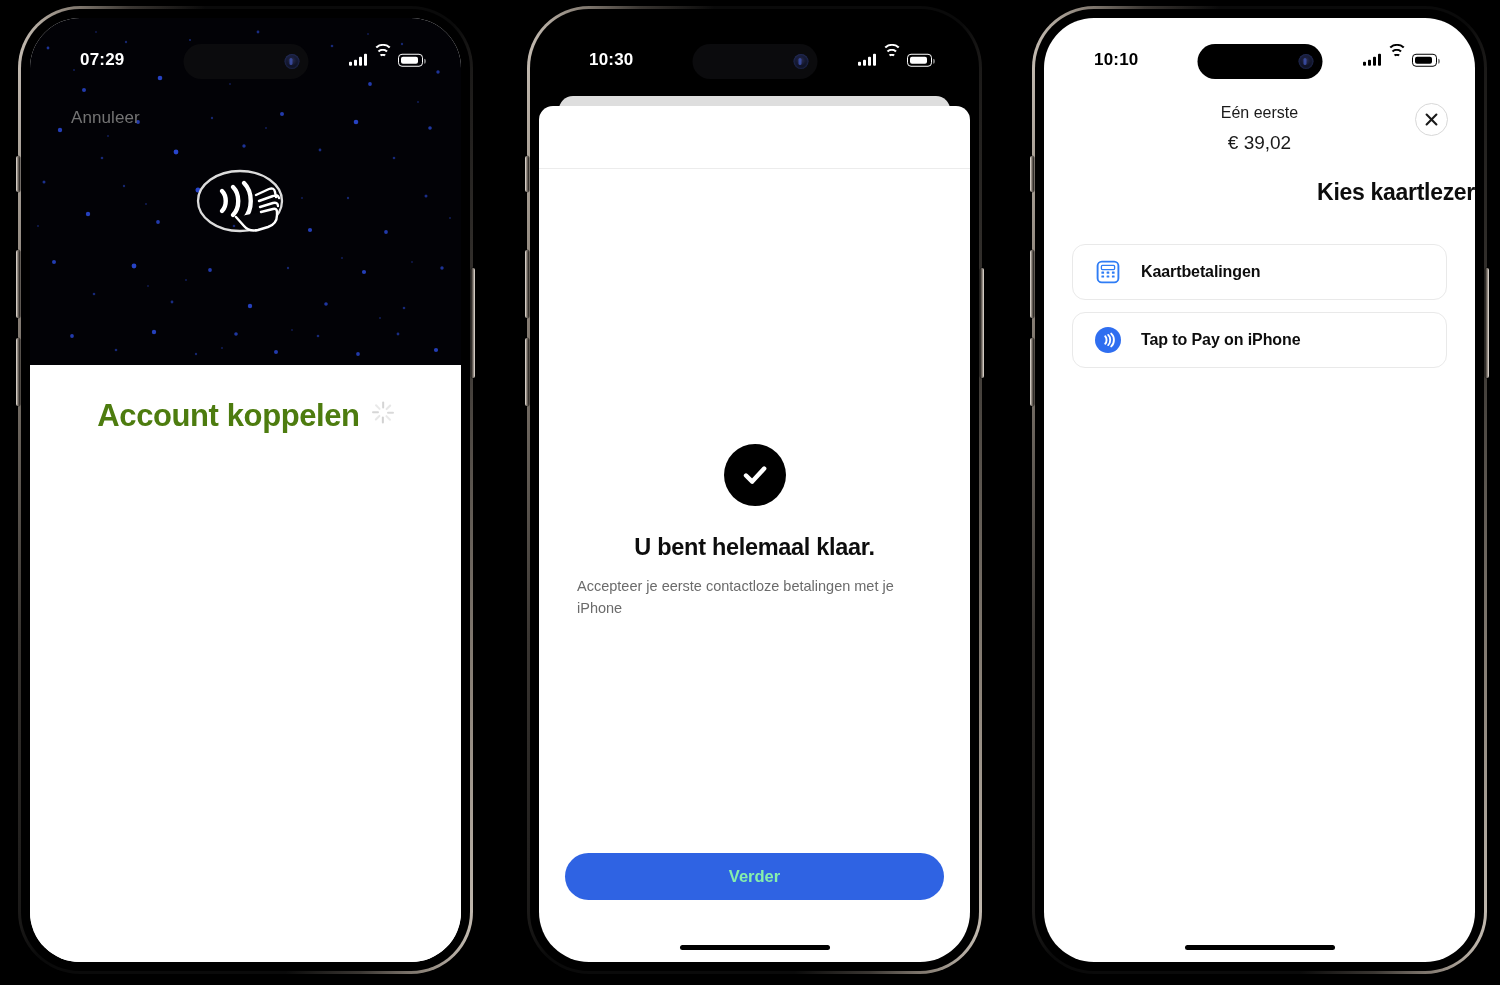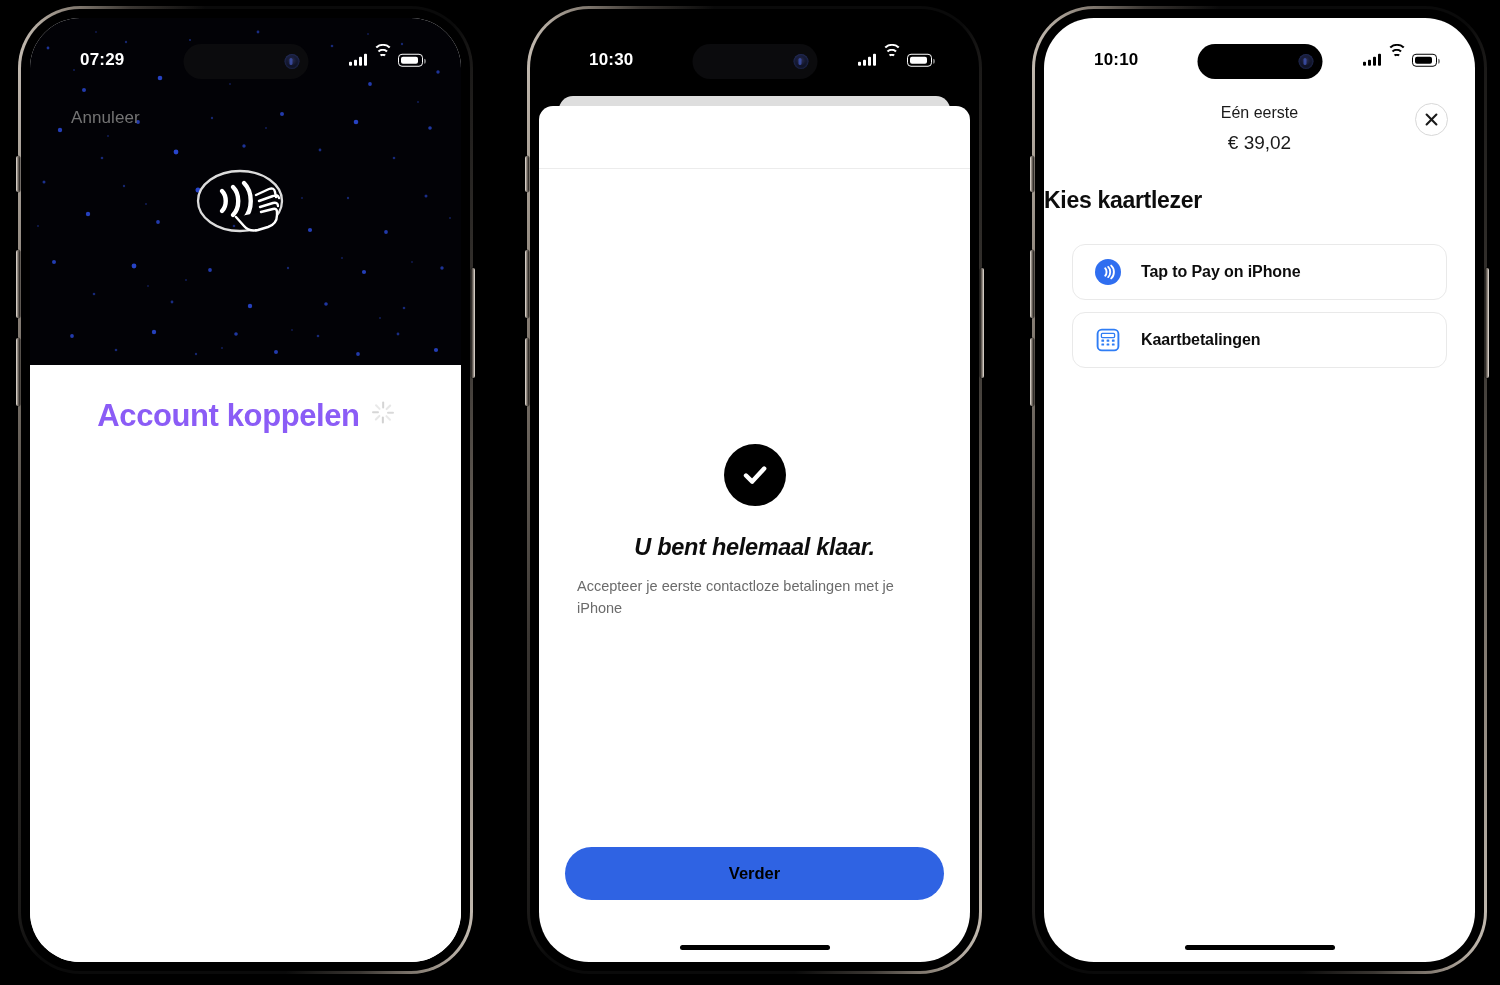--- a/index.html
+++ b/index.html
@@ -80,48 +80,48 @@
   
   .home-ind{position:absolute;left:50%;transform:translateX(-50%);bottom:12px;
     width:150px;height:5px;border-radius:3px;background:#000;z-index:40;}
 
   
   .p1-nfc-bg{position:absolute;left:0;right:0;top:0;height:347px;background:#020206;overflow:hidden;}
   .p1-cancel{position:absolute;left:41px;top:90px;color:#737373;font-size:17px;letter-spacing:.1px;}
   .nfc-sym{position:absolute;left:50%;top:150px;transform:translateX(-50%);}
   .p1-sheet{position:absolute;left:0;right:0;top:347px;bottom:0;background:#fff;}
   .p1-title-row{display:flex;align-items:center;justify-content:center;gap:12px;margin-top:33px;}
-  .p1-title{font-size:31px;font-weight:bold;color:#8b5cf6;letter-spacing:-.4px;}
+  .p1-title{font-size:31px;font-weight:bold;color:#4d7c0f;letter-spacing:-.4px;}
   .p1-sub{text-align:center;margin-top:14px;font-size:15.5px;color:#111;}
   .spinner{position:relative;width:22px;height:22px;}
   .spinner i{position:absolute;left:50%;top:50%;width:2.3px;height:7px;border-radius:2px;
     background:#cfcfcf;transform-origin:50% 0;}
 
   
   .p2-backcard{position:absolute;left:20px;right:20px;top:78px;height:60px;
     background:#dedede;border-radius:14px 14px 0 0;}
   .p2-sheet{position:absolute;left:0;right:0;top:88px;bottom:0;background:#fff;border-radius:14px 14px 0 0;}
   .p2-divider{position:absolute;left:0;right:0;top:62px;height:1px;background:#ececec;}
   .p2-center{position:absolute;left:0;right:0;top:338px;display:flex;flex-direction:column;align-items:center;}
   .check-circle{width:62px;height:62px;border-radius:50%;background:#000;
     display:flex;align-items:center;justify-content:center;}
-  .p2-h1{margin-top:28px;font-size:23.5px;font-weight:bold;color:#0d0d0d;letter-spacing:-.3px;font-style:italic;}
+  .p2-h1{margin-top:28px;font-size:23.5px;font-weight:bold;color:#0d0d0d;letter-spacing:-.3px;}
   .p2-p{margin-top:14px;width:355px;font-size:14.5px;line-height:1.52;color:#6b6b6b;}
-  .p2-cta{position:absolute;left:26px;right:26px;bottom:62px;height:53px;border-radius:27px;
-    background:#2f63e3;color:#000000;font-size:16.5px;font-weight:bold;
+  .p2-cta{position:absolute;left:26px;right:26px;bottom:62px;height:47px;border-radius:27px;
+    background:#2f63e3;color:#86efac;font-size:16.5px;font-weight:bold;
     display:flex;align-items:center;justify-content:center;border:none;cursor:pointer;}
 
   
   .p3-prod{position:absolute;left:0;right:0;top:86px;text-align:center;font-size:16px;color:#1a1a1a;}
   .p3-price{position:absolute;left:0;right:0;top:114px;text-align:center;font-size:19px;color:#1a1a1a;}
   .p3-close{position:absolute;right:27px;top:85px;width:33px;height:33px;border-radius:50%;
     border:1px solid #d8d8d8;background:#fff;display:flex;align-items:center;justify-content:center;
     cursor:pointer;padding:0;}
-  .p3-h1{position:absolute;left:0;right:10px;top:161px;text-align:left;
-    font-size:23px;font-weight:bold;color:#0d0d0d;letter-spacing:-.3px;margin-top:8px;}
+  .p3-h1{position:absolute;left:0;right:0;top:161px;text-align:right;
+    font-size:23px;font-weight:bold;color:#0d0d0d;letter-spacing:-.3px;}
   .p3-list{position:absolute;left:28px;right:28px;top:226px;display:flex;flex-direction:column;gap:12px;}
   .p3-item{display:flex;align-items:center;gap:20px;height:56px;padding:0 22px;
     border:1px solid #e9e9e9;border-radius:13px;background:#fff;cursor:pointer;box-sizing:border-box;}
   .p3-item-label{font-size:16px;font-weight:bold;color:#0d0d0d;letter-spacing:-.1px;}
   .ico{width:26px;height:26px;flex:0 0 26px;display:flex;align-items:center;justify-content:center;}
 </style>
 </head>
 <body>
 
 <div class="stage">
@@ -341,49 +341,49 @@
         </svg>
       </button>
 
       <div class="p3-h1">Kies kaartlezer</div>
 
       <div class="p3-list">
 
         <div class="p3-item">
           <span class="ico">
             <svg width="26" height="26" viewBox="0 0 26 26">
-              <circle cx="13" cy="13" r="13" fill="#2f6ef0"></circle>
-              <g fill="none" stroke="#fff" stroke-width="1.9" stroke-linecap="round">
-                <path d="M10.2 9.3 C12.0 11.0, 12.0 15.0, 10.2 16.7"></path>
-                <path d="M13.2 7.9 C15.9 10.3, 15.9 15.7, 13.2 18.1"></path>
-                <path d="M16.2 6.6 C19.8 9.7, 19.8 16.3, 16.2 19.4"></path>
-              </g>
-            </svg>
-          </span>
-          <span class="p3-item-label">Tap to Pay on iPhone</span>
-        </div>
-
-        <div class="p3-item">
-          <span class="ico">
-            <svg width="26" height="26" viewBox="0 0 26 26">
               <rect x="2.6" y="2.6" width="20.8" height="20.8" rx="4.2" fill="none" stroke="#2f7df5" stroke-width="1.9"></rect>
               <rect x="6.4" y="6.4" width="13.2" height="4.2" rx="1" fill="none" stroke="#2f7df5" stroke-width="1.3"></rect>
               <g fill="#2f7df5">
                 <rect x="6.4" y="12.6" width="2.7" height="2.1" rx=".5"></rect>
                 <rect x="11.6" y="12.6" width="2.7" height="2.1" rx=".5"></rect>
                 <rect x="16.9" y="12.6" width="2.7" height="2.1" rx=".5"></rect>
                 <rect x="6.4" y="16.4" width="2.7" height="2.1" rx=".5"></rect>
                 <rect x="11.6" y="16.4" width="2.7" height="2.1" rx=".5"></rect>
                 <rect x="16.9" y="16.4" width="2.7" height="2.1" rx=".5"></rect>
               </g>
             </svg>
           </span>
           <span class="p3-item-label">Kaartbetalingen</span>
         </div>
 
+        <div class="p3-item">
+          <span class="ico">
+            <svg width="26" height="26" viewBox="0 0 26 26">
+              <circle cx="13" cy="13" r="13" fill="#2f6ef0"></circle>
+              <g fill="none" stroke="#fff" stroke-width="1.9" stroke-linecap="round">
+                <path d="M10.2 9.3 C12.0 11.0, 12.0 15.0, 10.2 16.7"></path>
+                <path d="M13.2 7.9 C15.9 10.3, 15.9 15.7, 13.2 18.1"></path>
+                <path d="M16.2 6.6 C19.8 9.7, 19.8 16.3, 16.2 19.4"></path>
+              </g>
+            </svg>
+          </span>
+          <span class="p3-item-label">Tap to Pay on iPhone</span>
+        </div>
+
 
       </div>
 
       <div class="home-ind"></div>
 
       <div class="statusbar sb-light">
         <div class="sb-time">10:10</div>
         <div class="sb-right">
           <div class="bars">
               <i></i>

